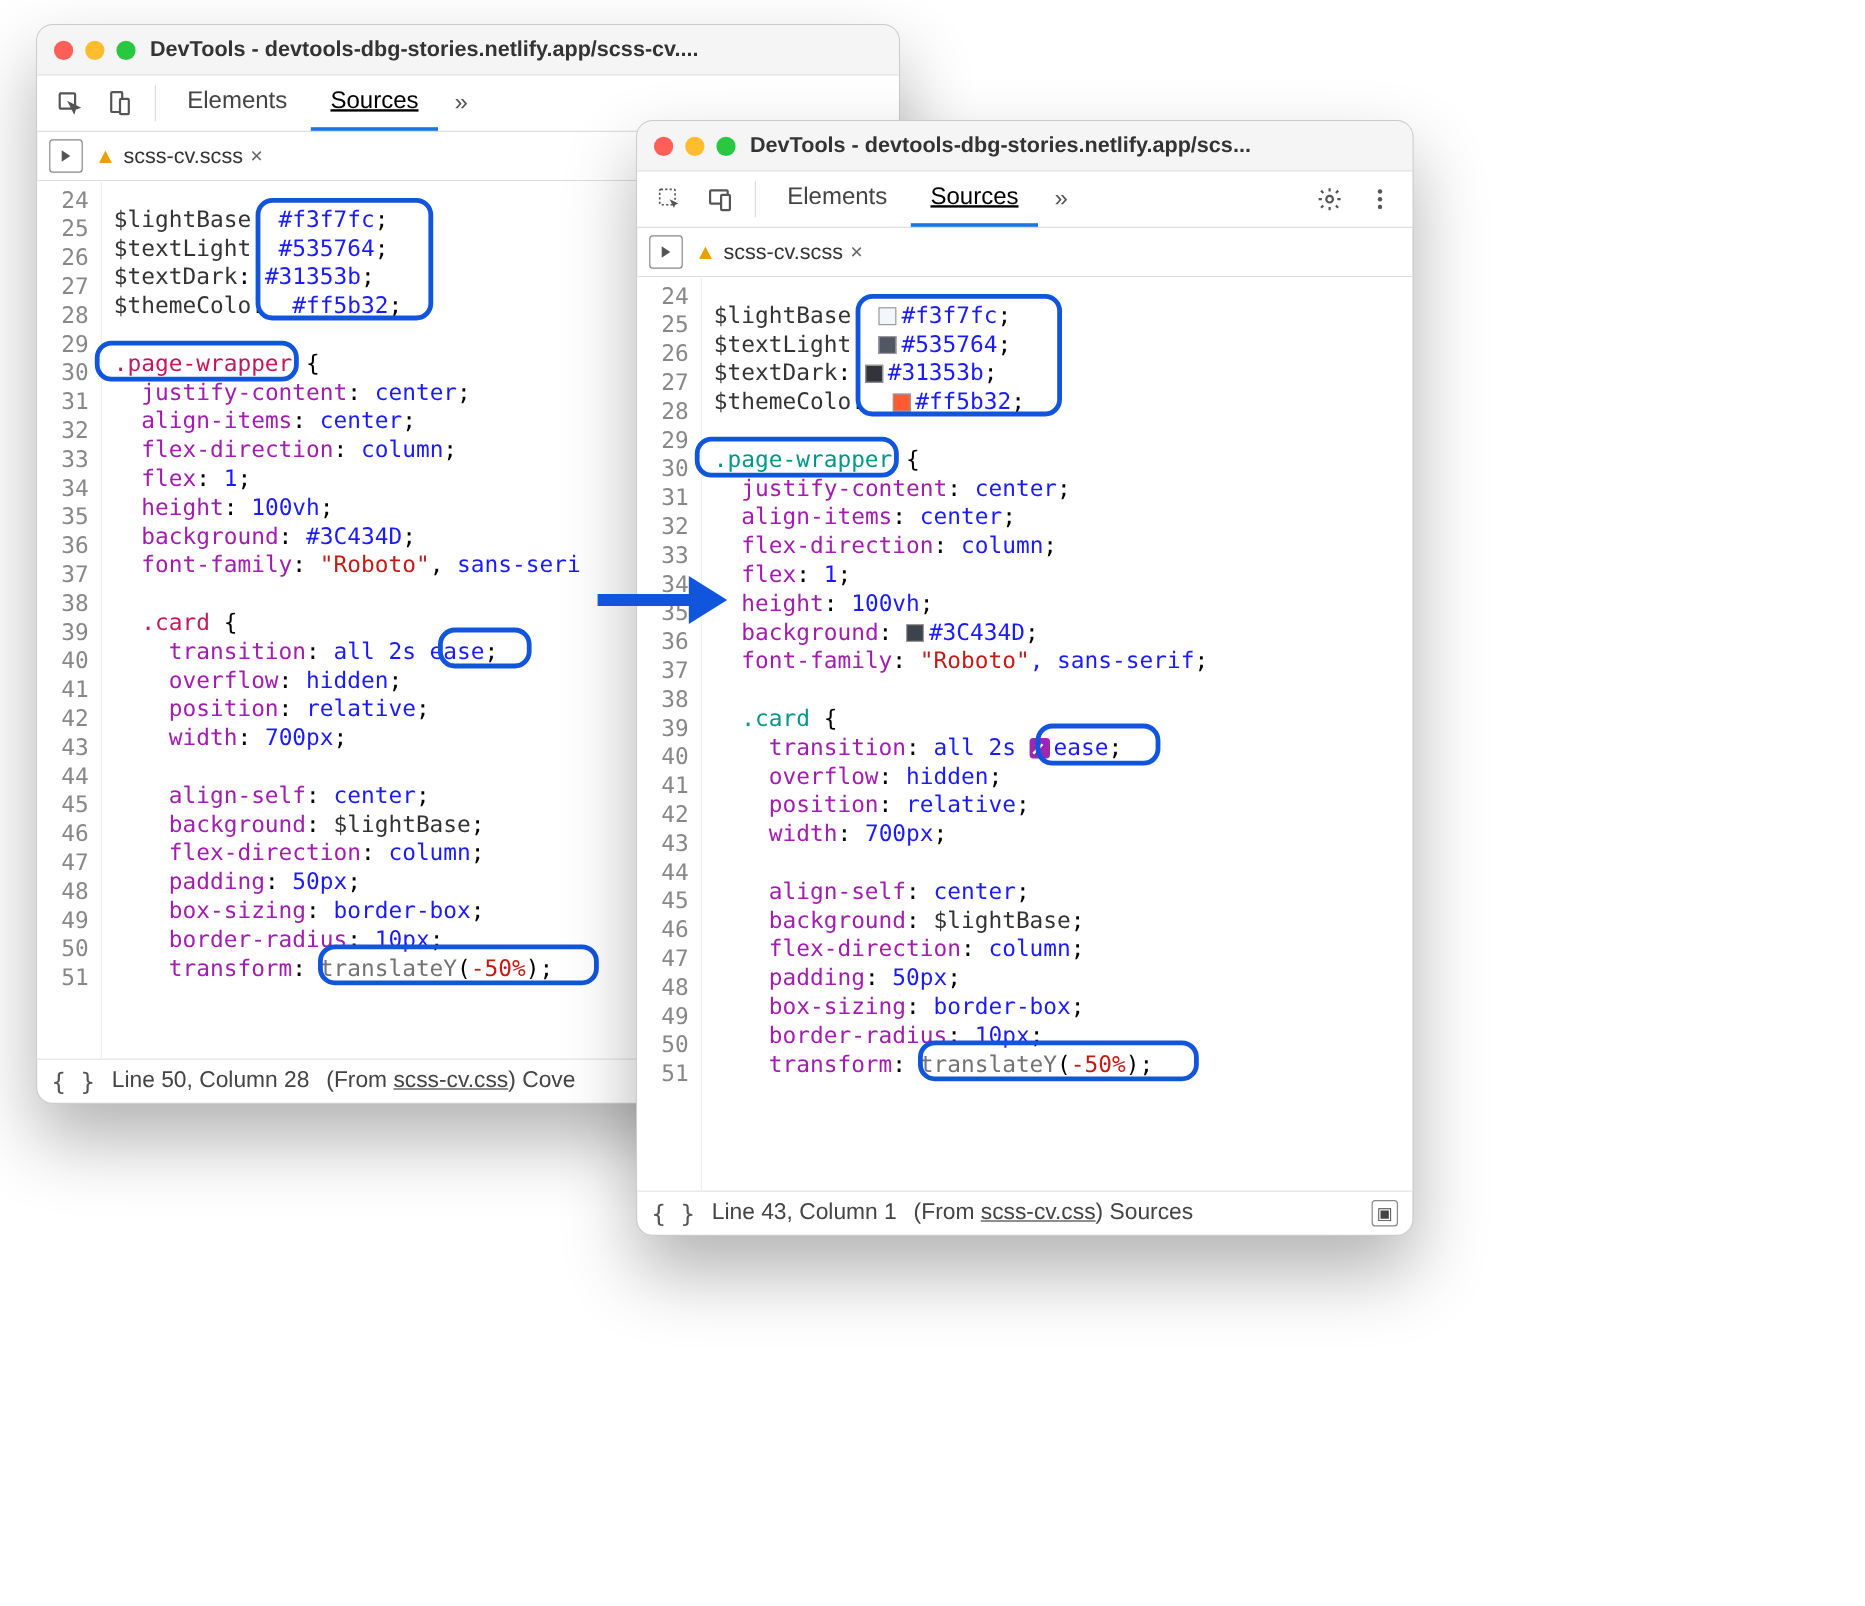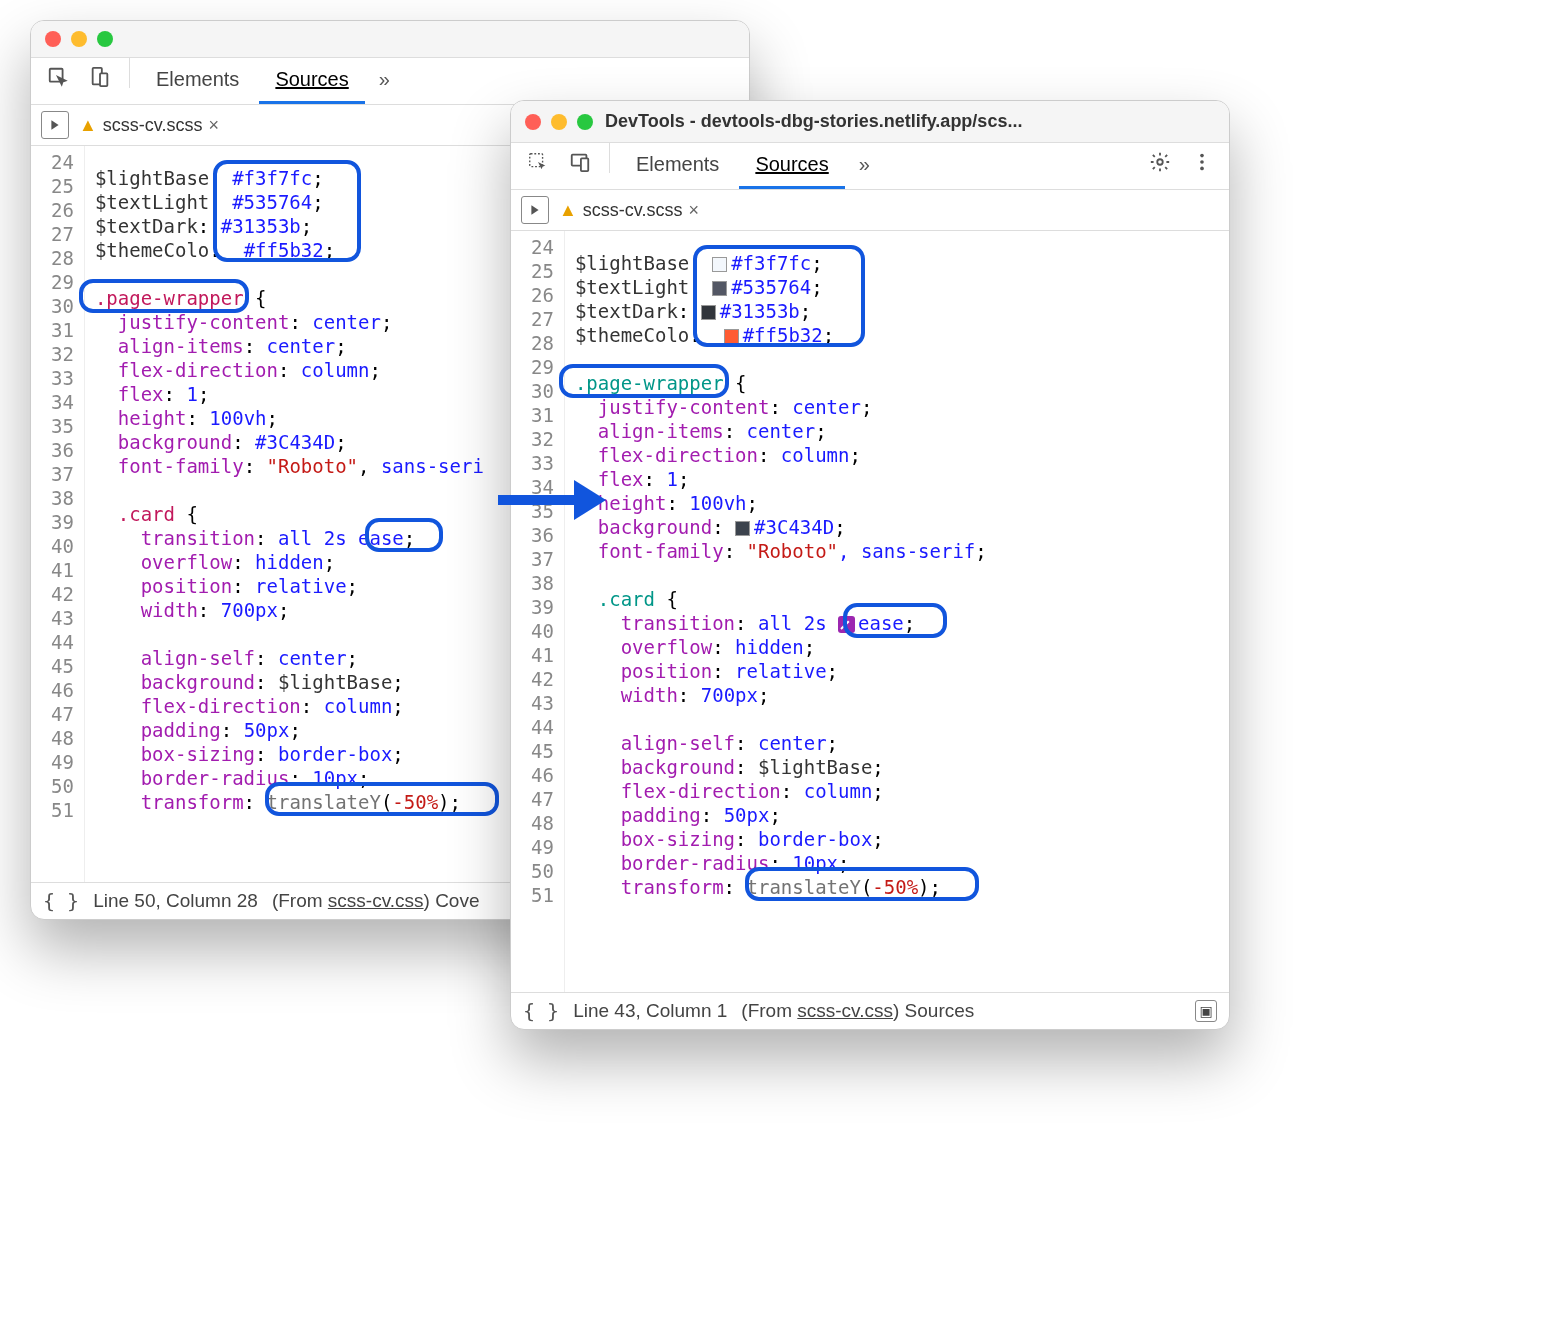--- a/index.html
+++ b/index.html
@@ -14,37 +14,38 @@
     position: absolute;
     background: #fff;
     border: 1px solid #ccc;
     border-radius: 14px;
     box-shadow: 0 30px 60px rgba(0,0,0,0.3);
     overflow: hidden;
     display: flex;
     flex-direction: column;
   }
   .window.left { left: 30px; top: 20px; width: 720px; height: 900px; }
-  .window.right { left: 510px; top: 100px; width: 720px; height: 930px; }
+  .window.right { left: 530px; top: 100px; width: 648px; height: 930px; }
   .titlebar {
     display: flex;
     align-items: center;
     padding: 10px 14px;
     background: #f5f5f5;
     border-bottom: 1px solid #ddd;
     gap: 12px;
   }
   .traffic { display: flex; gap: 10px; }
   .dot { width: 16px; height: 16px; border-radius: 50%; }
   .dot.red { background: #ff5f57; }
   .dot.yellow { background: #febc2e; }
   .dot.green { background: #28c840; }
   .window-title { font-size: 18px; font-weight: 600; color: #333; white-space: nowrap; overflow: hidden; text-overflow: ellipsis; flex: 1; }
   .tabbar {
     display: flex;
+    align-items: center;
     border-bottom: 1px solid #ddd;
     background: #fff;
     padding: 0 8px;
     gap: 4px;
   }
   .tool-icon {
     width: 38px; height: 38px;
     display: flex; align-items: center; justify-content: center;
     color: #555;
   }
@@ -197,20 +198,21 @@
 </head>
 <body>
 
 <div class="window left">
   <div class="titlebar">
     <div class="traffic">
       <div class="dot red"></div>
       <div class="dot yellow"></div>
       <div class="dot green"></div>
     </div>
+    <div class="window-title">DevTools - devtools-dbg-stories.netlify.app/scss-cv....</div>
   </div>
   <div class="tabbar">
     <div class="tool-icon">
         <svg viewBox="0 0 24 24" fill="none" stroke="currentColor" stroke-width="2">
           <rect x="3" y="3" width="14" height="14" rx="1"></rect>
           <path d="M12 12 l8 4-3 1-1 3z" fill="currentColor"></path>
         </svg>
       </div>
     <div class="tool-icon">
         <svg viewBox="0 0 24 24" fill="none" stroke="currentColor" stroke-width="2">

